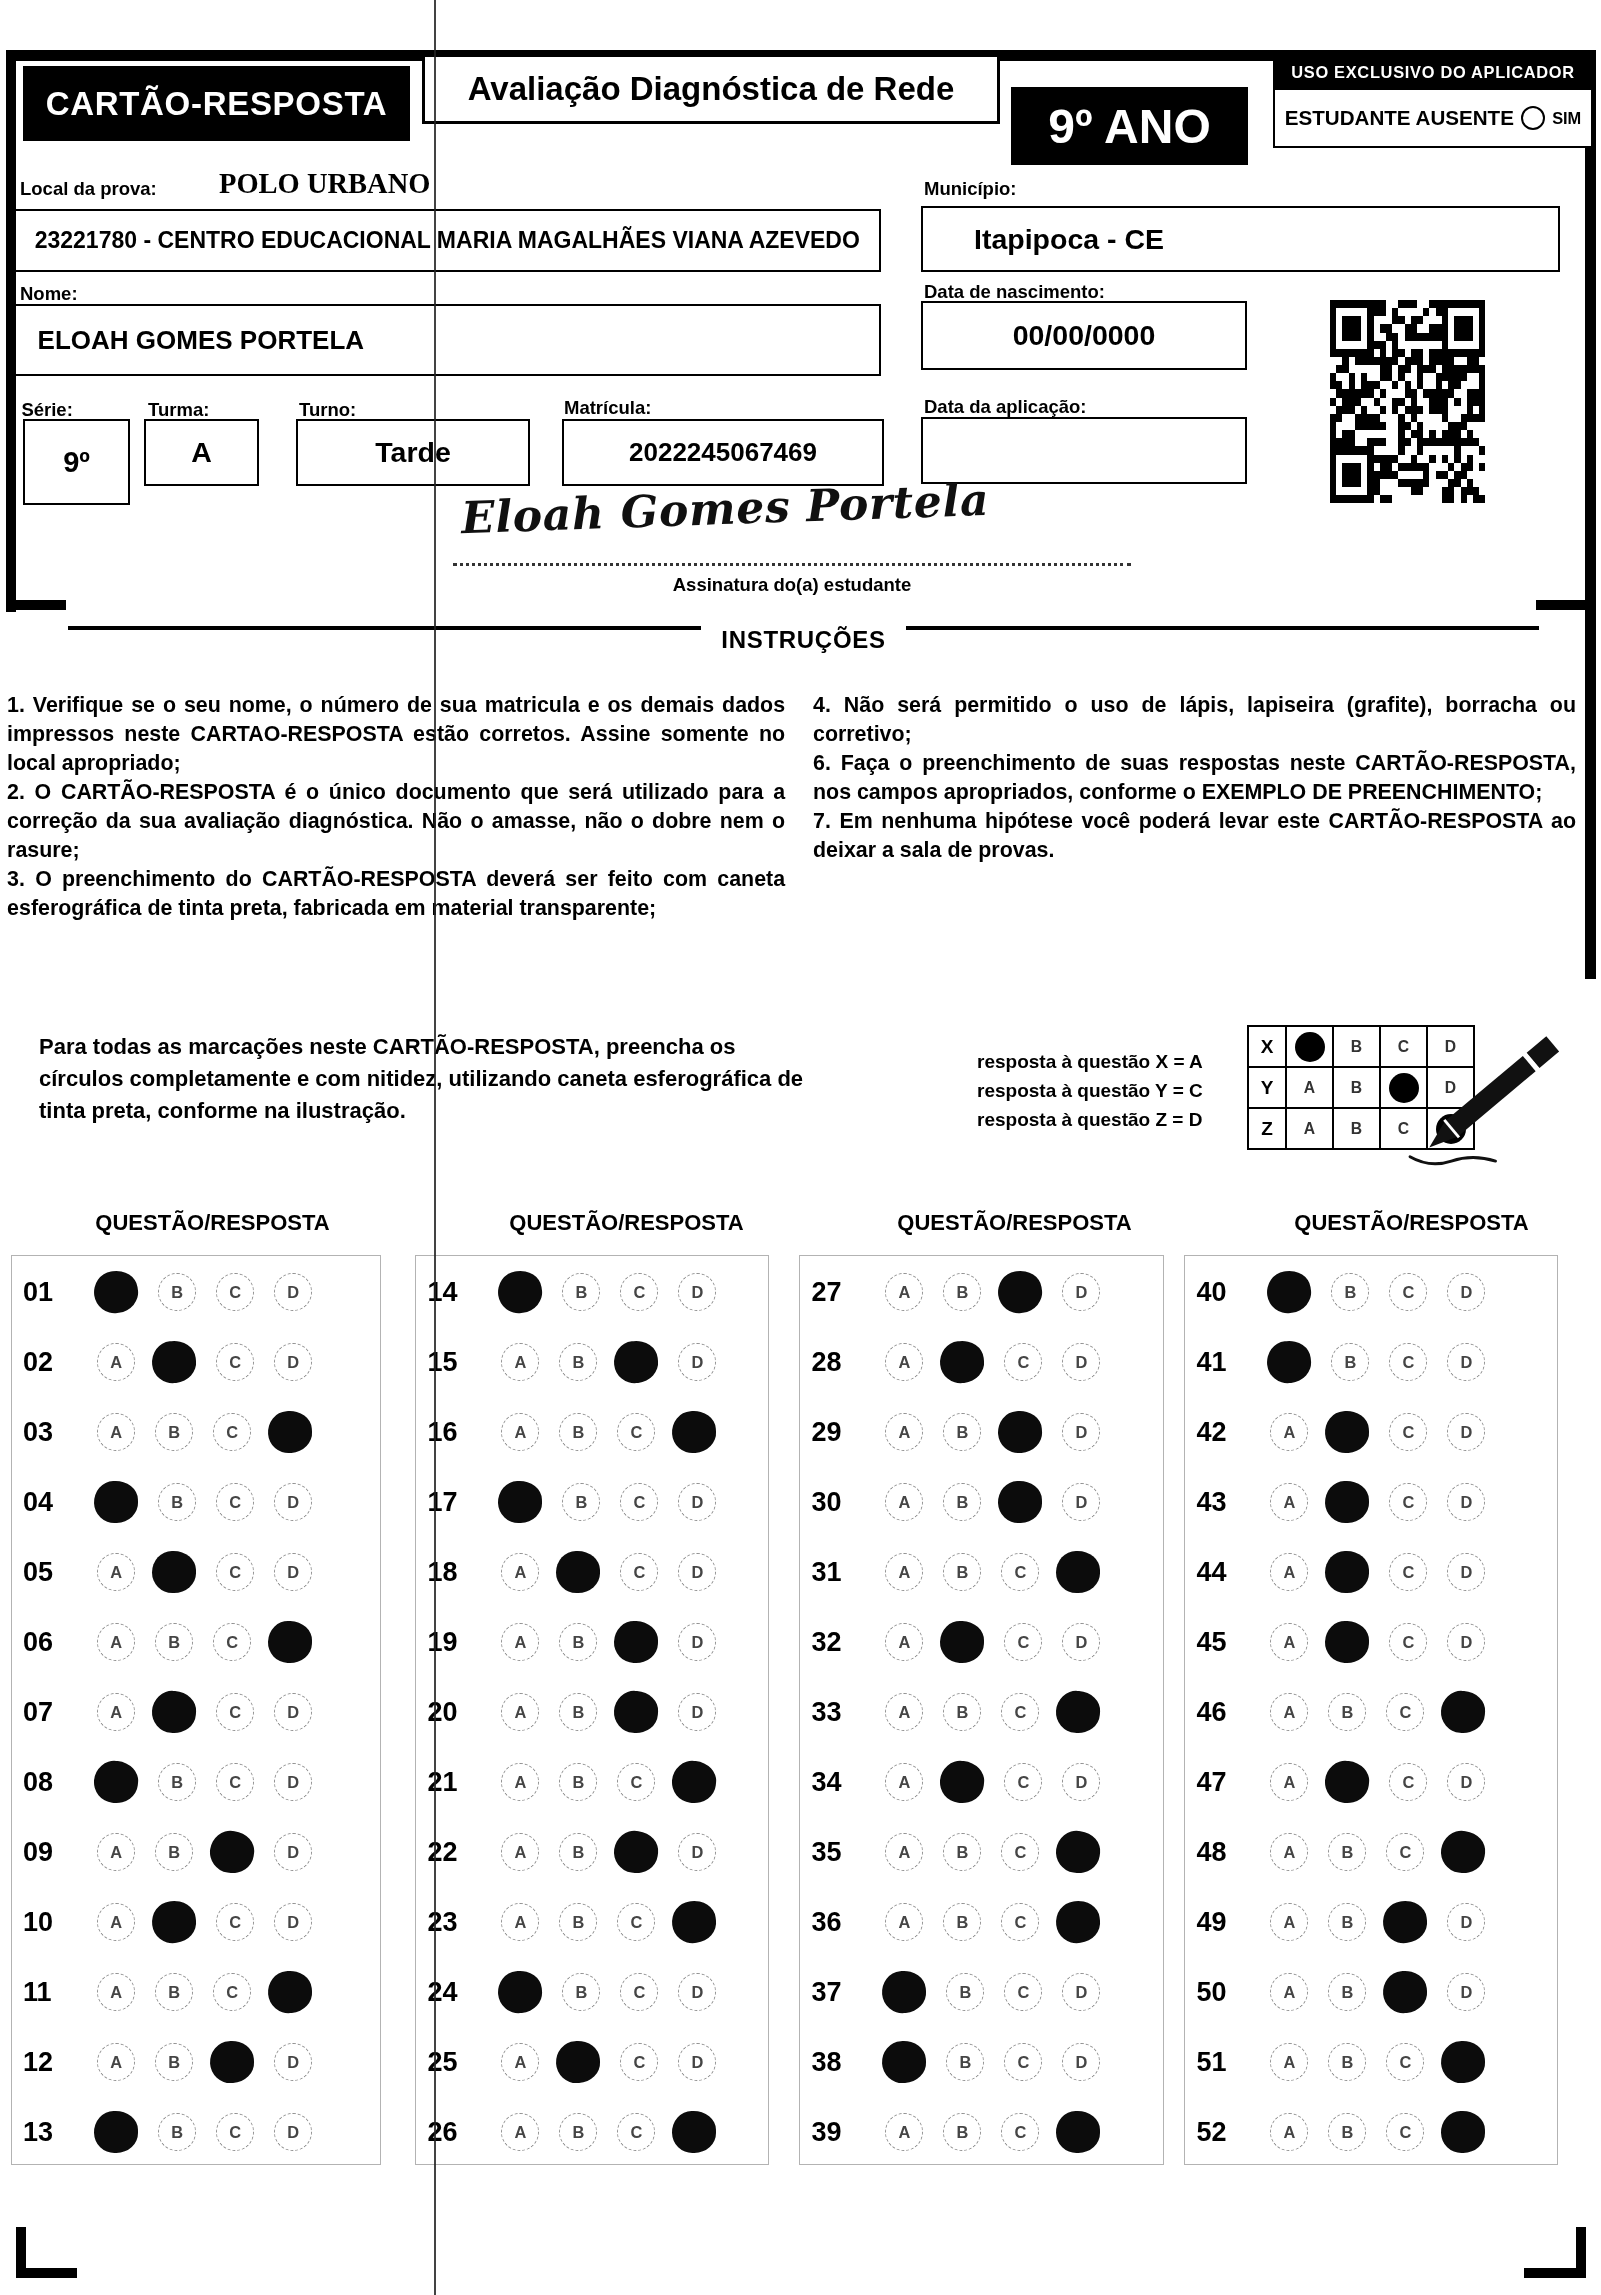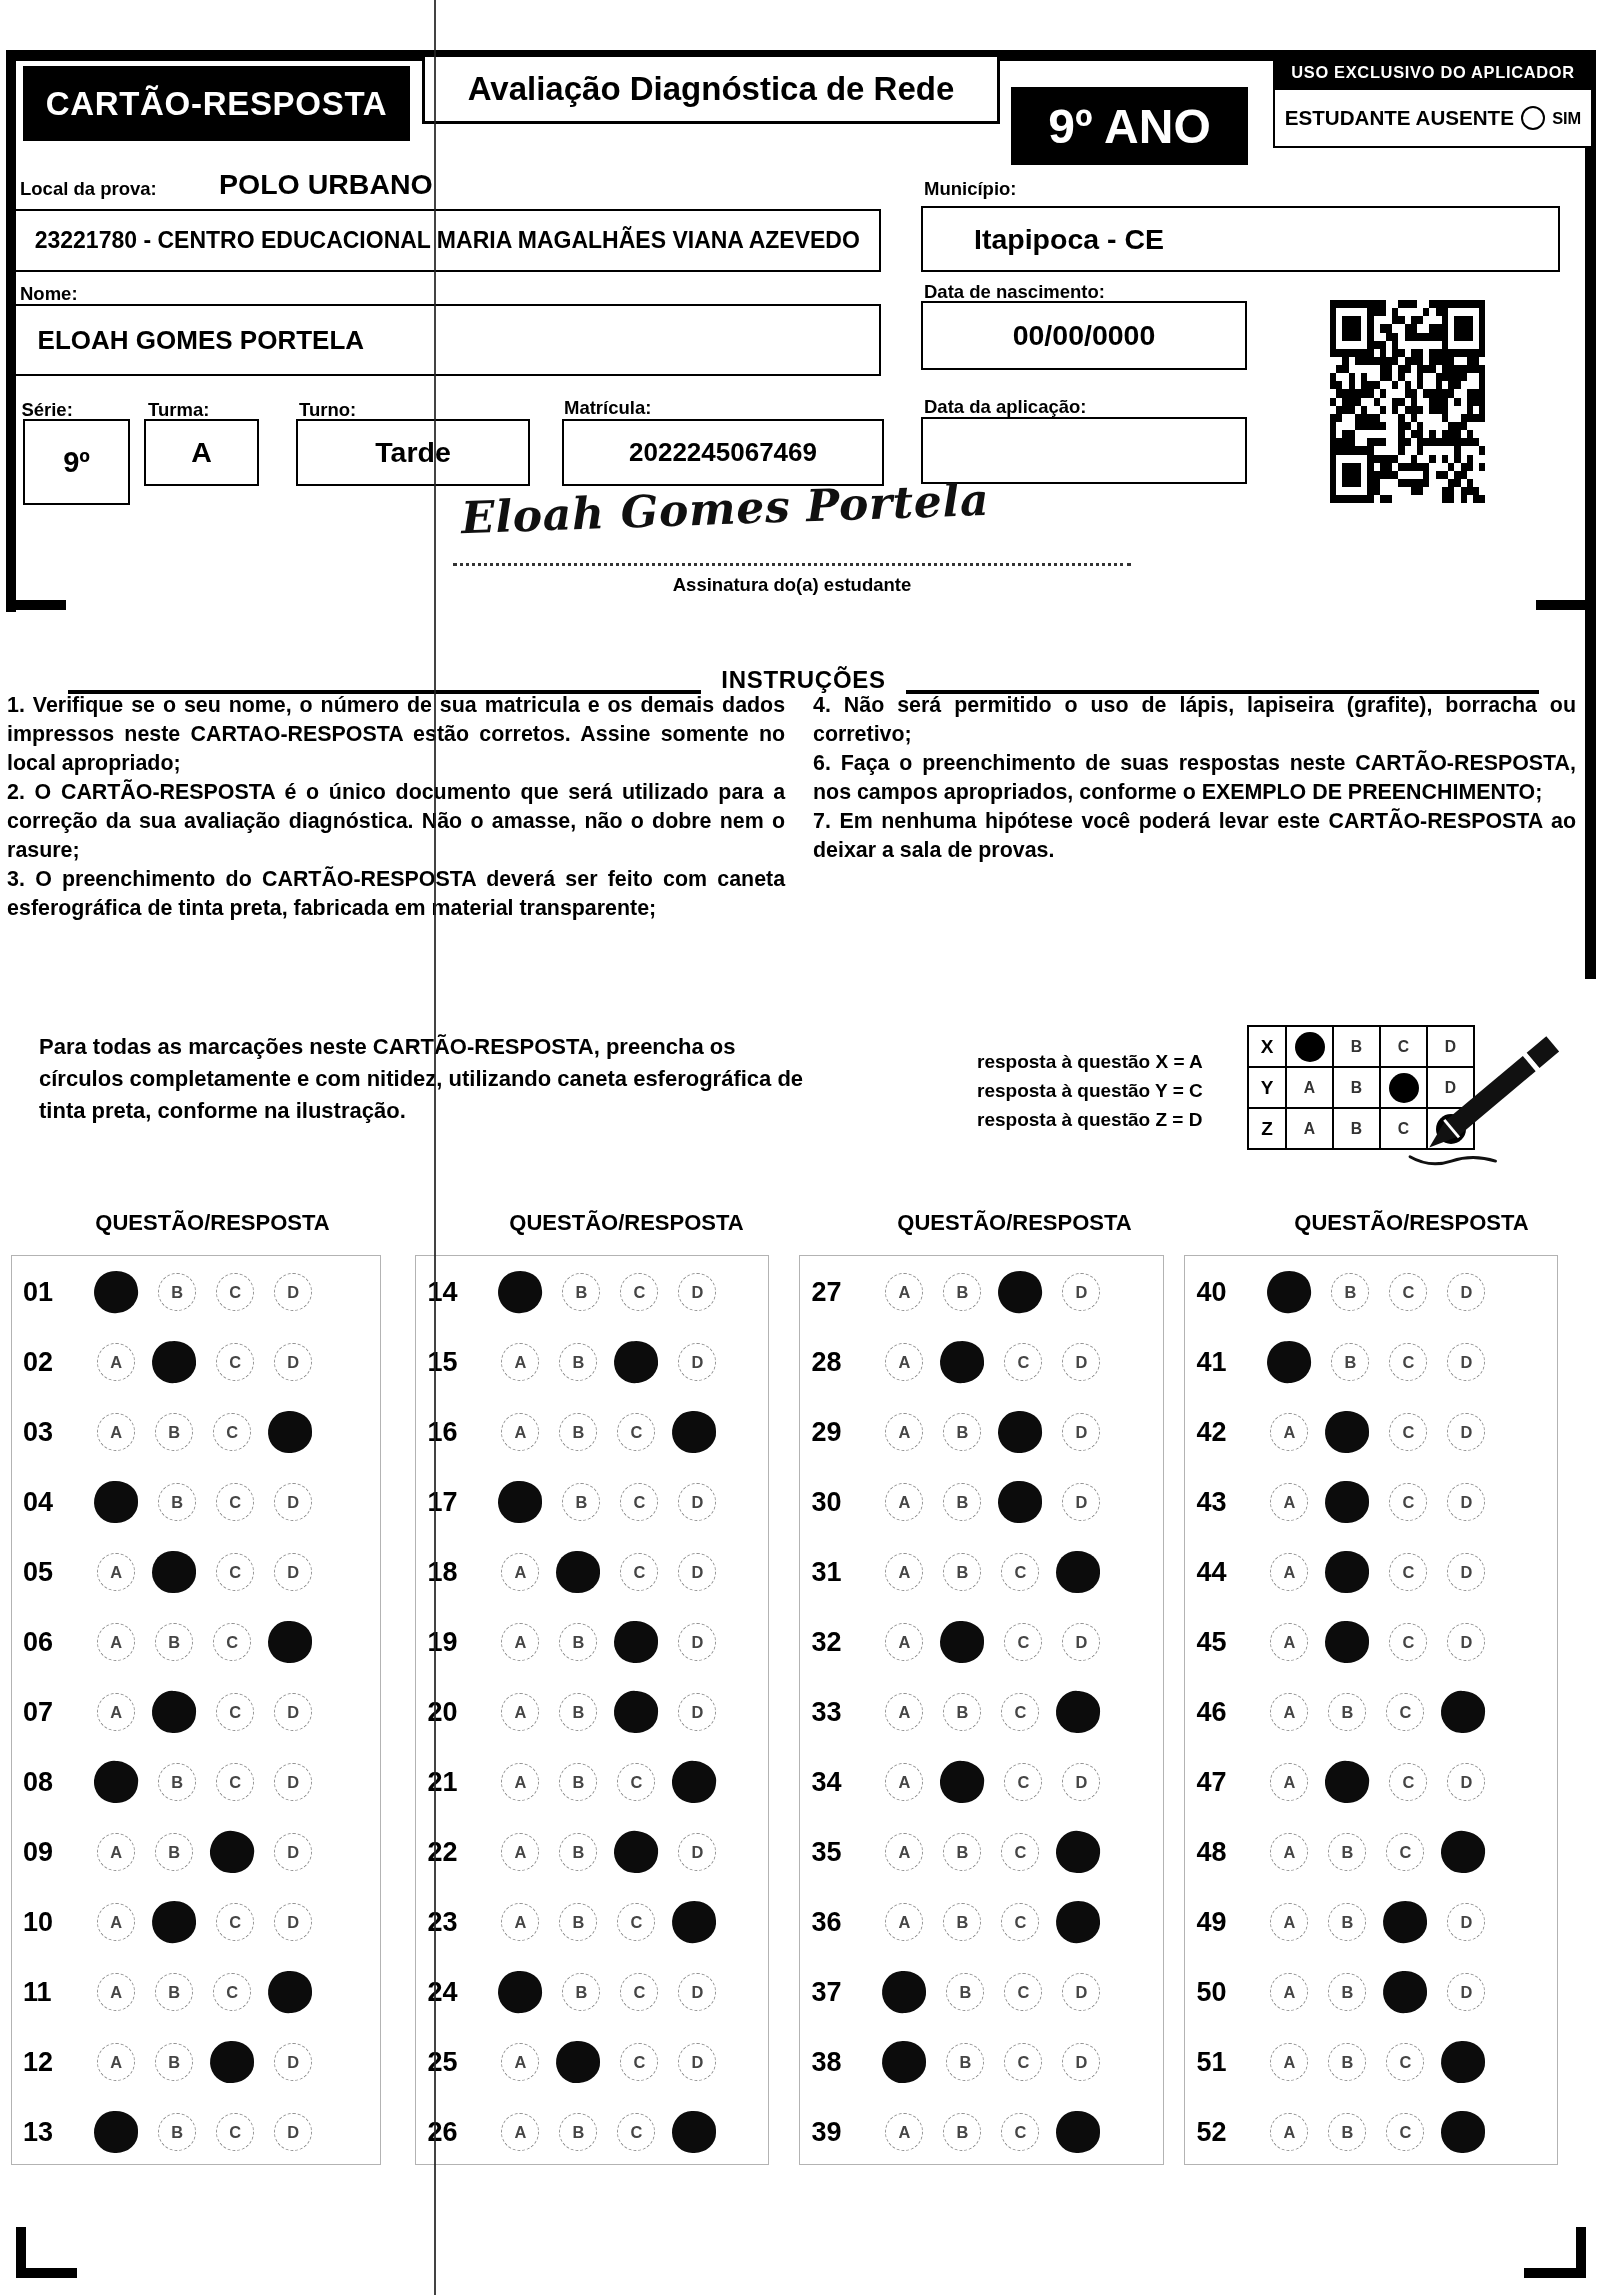--- a/index.html
+++ b/index.html
@@ -23,40 +23,40 @@
   .blackbox{position:absolute;background:#000;color:#fff;display:flex;align-items:center;justify-content:center;font-weight:bold;}
   #card-title-box{left:23px;top:66px;width:387px;height:75px;font-size:33px;letter-spacing:0.7px;}
   #exam-title-box{position:absolute;left:422px;top:54px;width:578px;height:70px;border:3.6px solid #000;background:#fff;display:flex;align-items:center;justify-content:center;font-weight:bold;font-size:33px;}
   #grade-box{left:1011px;top:51px;width:237px;height:78px;font-size:48px;margin-top:36px;}
   #applicator-bar{left:1273px;top:56px;width:320px;height:33px;font-size:16.4px;letter-spacing:0.7px;}
   #absent-box{position:absolute;left:1273px;top:88px;width:320px;height:60px;border:2.8px solid #000;background:#fff;display:flex;align-items:center;justify-content:center;gap:7.1px;font-weight:bold;font-size:20.6px;}
   .absent-circle{display:inline-block;width:24px;height:24px;border:2.1px solid #000;border-radius:50%;}
   .absent-sim{font-size:16.4px;}
 
   .flabel{position:absolute;font-size:18.5px;font-weight:bold;}
-  #local-value{position:absolute;left:219px;top:168px;font-size:28.5px;font-weight:bold;}
+  #local-value{position:absolute;left:219px;top:168px;font-size:28.5px;font-weight:bold;font-family:Liberation Serif, serif;}
   .vbox{position:absolute;border:2.8px solid #000;background:#fff;display:flex;align-items:center;font-weight:bold;}
   #school-box{left:14.2px;top:209px;width:867px;height:63px;padding-left:18.5px;font-size:23px;}
   #municipio-box{left:921px;top:206px;width:639px;height:66px;padding-left:51px;font-size:28.5px;}
   #nome-box{left:14.2px;top:304px;width:867px;height:72px;padding-left:21.4px;font-size:26px;}
   #nasc-box{left:921px;top:301px;width:326px;height:69px;justify-content:center;font-size:28.5px;}
   #serie-box{left:23px;top:419px;width:107px;height:86px;justify-content:center;font-size:29px;}
   #turma-box{left:144px;top:419px;width:115px;height:67px;justify-content:center;font-size:28.5px;}
   #turno-box{left:296px;top:419px;width:234px;height:67px;justify-content:center;font-size:28.5px;}
   #matricula-box{left:562px;top:419px;width:322px;height:67px;justify-content:center;font-size:26px;}
   #aplic-box{left:921px;top:417px;width:326px;height:67px;}
 
   #qr{position:absolute;left:1326px;top:296px;width:164px;height:212px;padding:4.3px;background:#fff;}
   #qr-svg{width:100%;height:100%;fill:#000;shape-rendering:crispEdges;display:block;}
 
   #sig-line{position:absolute;left:453px;top:500px;width:678px;height:66px;border-bottom:3.6px dotted #333;}
   #sig-text{position:absolute;left:461px;top:483px;font-family:"DejaVu Serif",serif;font-style:italic;font-weight:bold;font-size:44px;color:#101010;transform:rotate(-2deg);letter-spacing:0.7px;white-space:nowrap;z-index:5;}
   #sig-caption{position:absolute;left:453px;top:574px;width:678px;text-align:center;font-size:18.5px;font-weight:bold;}
 
-  #instr-header{position:absolute;left:68px;top:666px;width:1471px;display:flex;align-items:flex-end;gap:20px;}
+  #instr-header{position:absolute;left:68px;top:626px;width:1471px;display:flex;align-items:flex-start;gap:20px;}
   #instr-header .rule{flex:1;height:3.6px;background:#000;}
   #instr-header .ititle{font-size:24px;font-weight:bold;letter-spacing:0.7px;}
   #instr-left{position:absolute;left:7.1px;top:691px;width:778px;}
   #instr-right{position:absolute;left:813px;top:691px;width:763px;}
   .instr{font-size:21.4px;line-height:29px;font-weight:bold;text-align:justify;}
 
   #mark-par{position:absolute;left:39px;top:1031px;width:775px;font-size:22px;font-weight:bold;line-height:32px;}
   #example-captions{position:absolute;left:977px;top:1047px;}
   .eg-caption{font-size:19px;font-weight:bold;line-height:29px;white-space:nowrap;}
 

